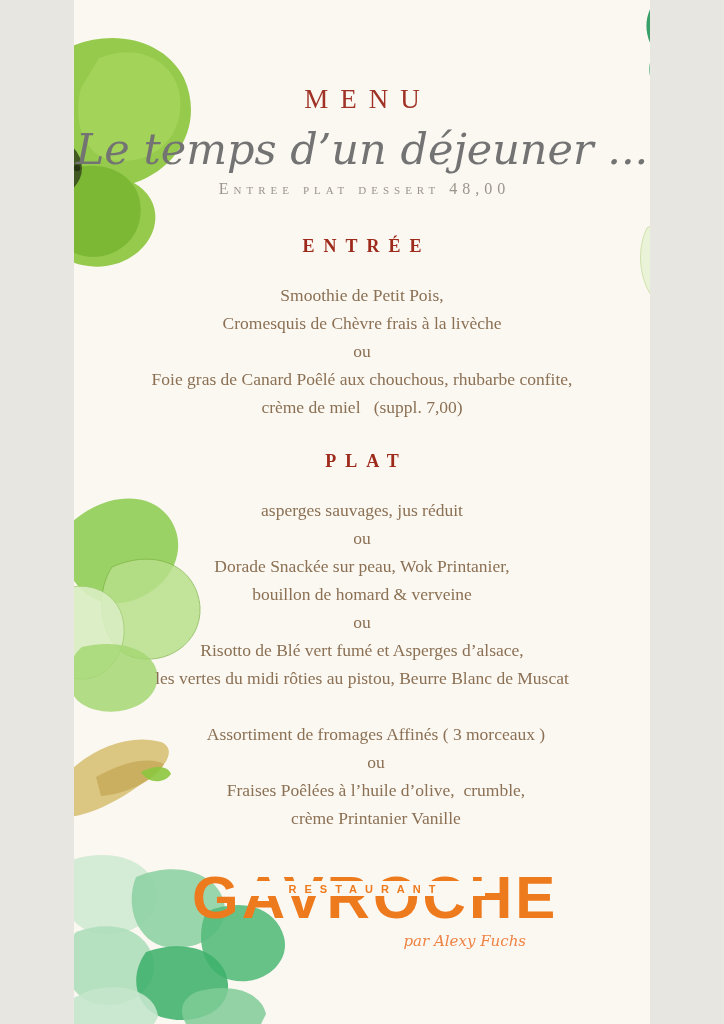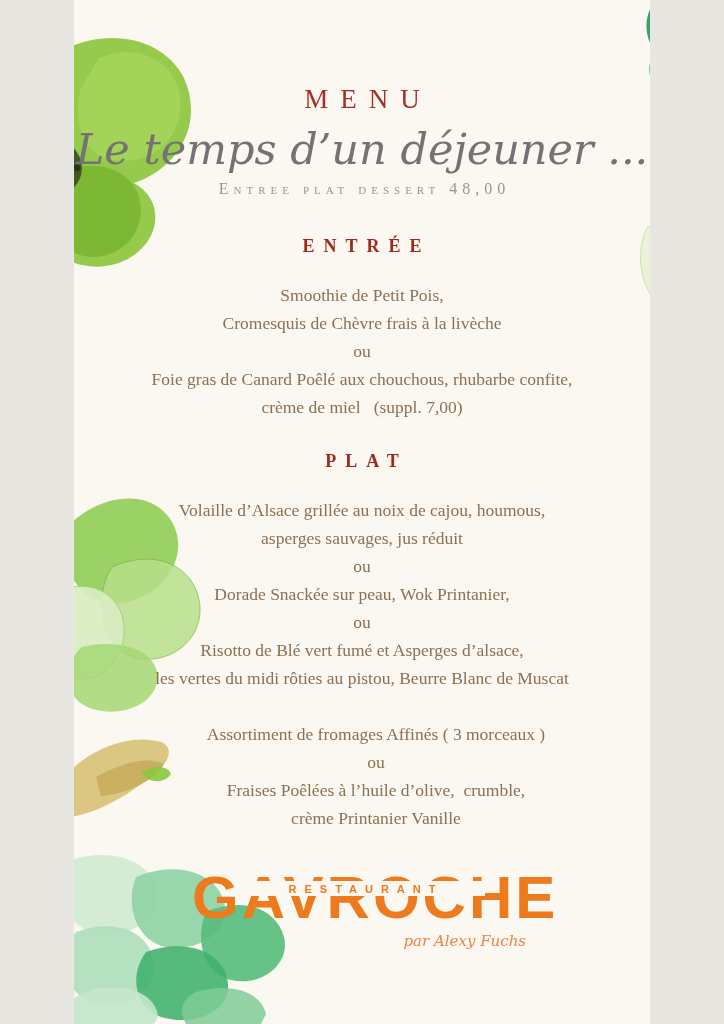--- a/index.html
+++ b/index.html
@@ -182,24 +182,24 @@
         <div class="menu-line">Cromesquis de Chèvre frais à la livèche</div>
         <div class="menu-line">ou</div>
         <div class="menu-line">Foie gras de Canard Poêlé aux chouchous, rhubarbe confite,</div>
         <div class="menu-line">crème de miel   (suppl. 7,00)</div>
       </div>
     </div>
 
     <div class="section">
       <div class="section-heading plat">PLAT</div>
       <div class="menu-lines">
-        <div class="menu-line">Volaille d’Alsace grillée au noix de cajou, houmous,</div>
         <div class="menu-line">asperges sauvages, jus réduit</div>
         <div class="menu-line">ou</div>
         <div class="menu-line">Dorade Snackée sur peau, Wok Printanier,</div>
+        <div class="menu-line">bouillon de homard &amp; verveine</div>
         <div class="menu-line">ou</div>
         <div class="menu-line">Risotto de Blé vert fumé et Asperges d’alsace,</div>
         <div class="menu-line">les vertes du midi rôties au pistou, Beurre Blanc de Muscat</div>
       </div>
     </div>
 
     <div class="section">
       <div class="menu-lines dessert-lines">
         <div class="menu-line">Assortiment de fromages Affinés ( 3 morceaux )</div>
         <div class="menu-line">ou</div>

